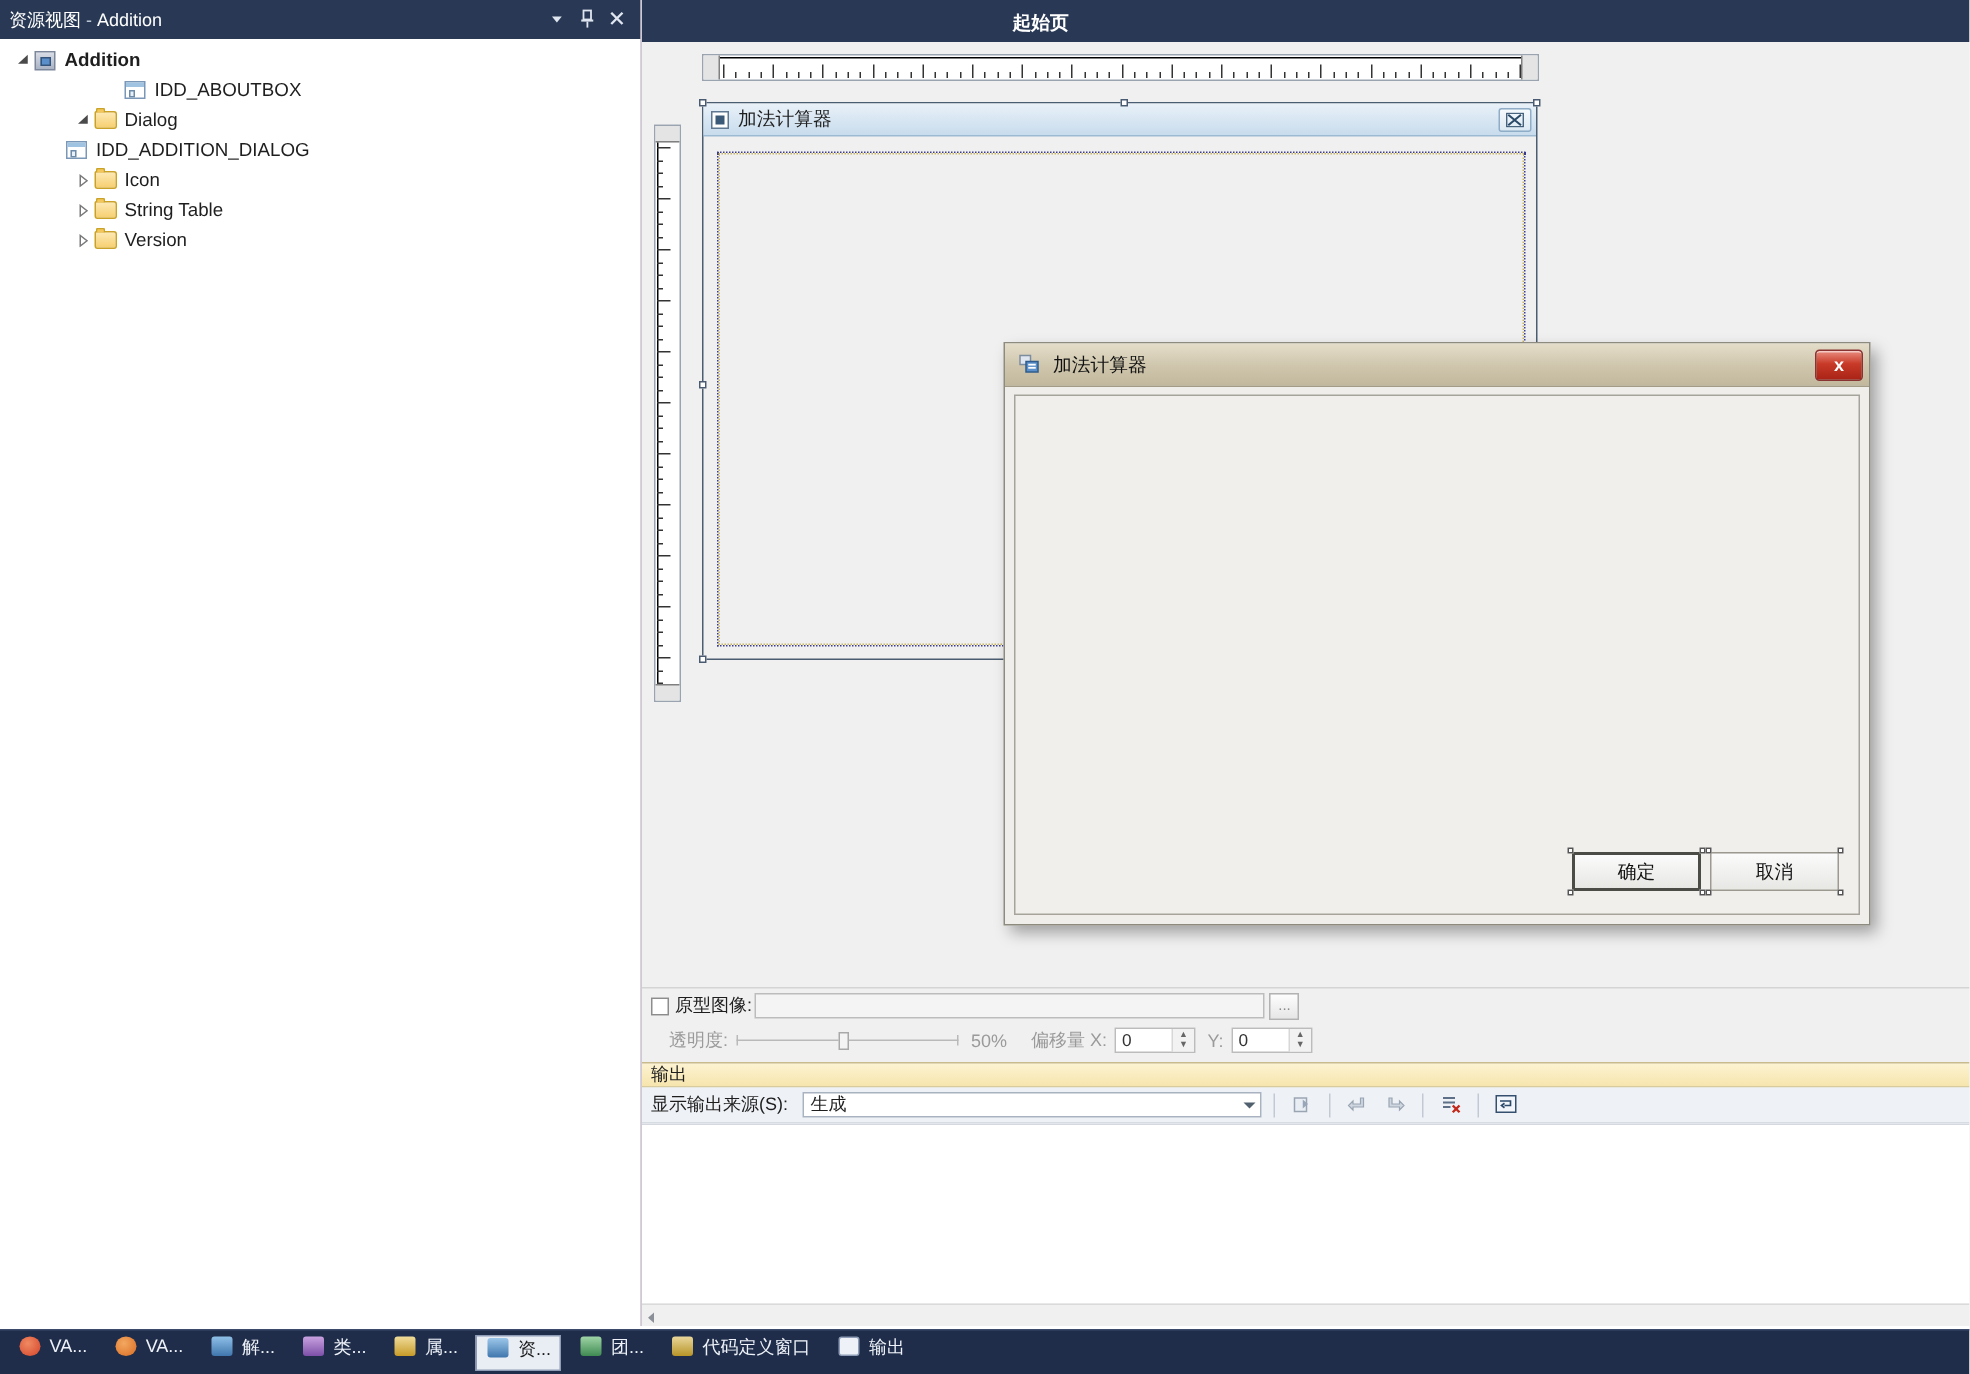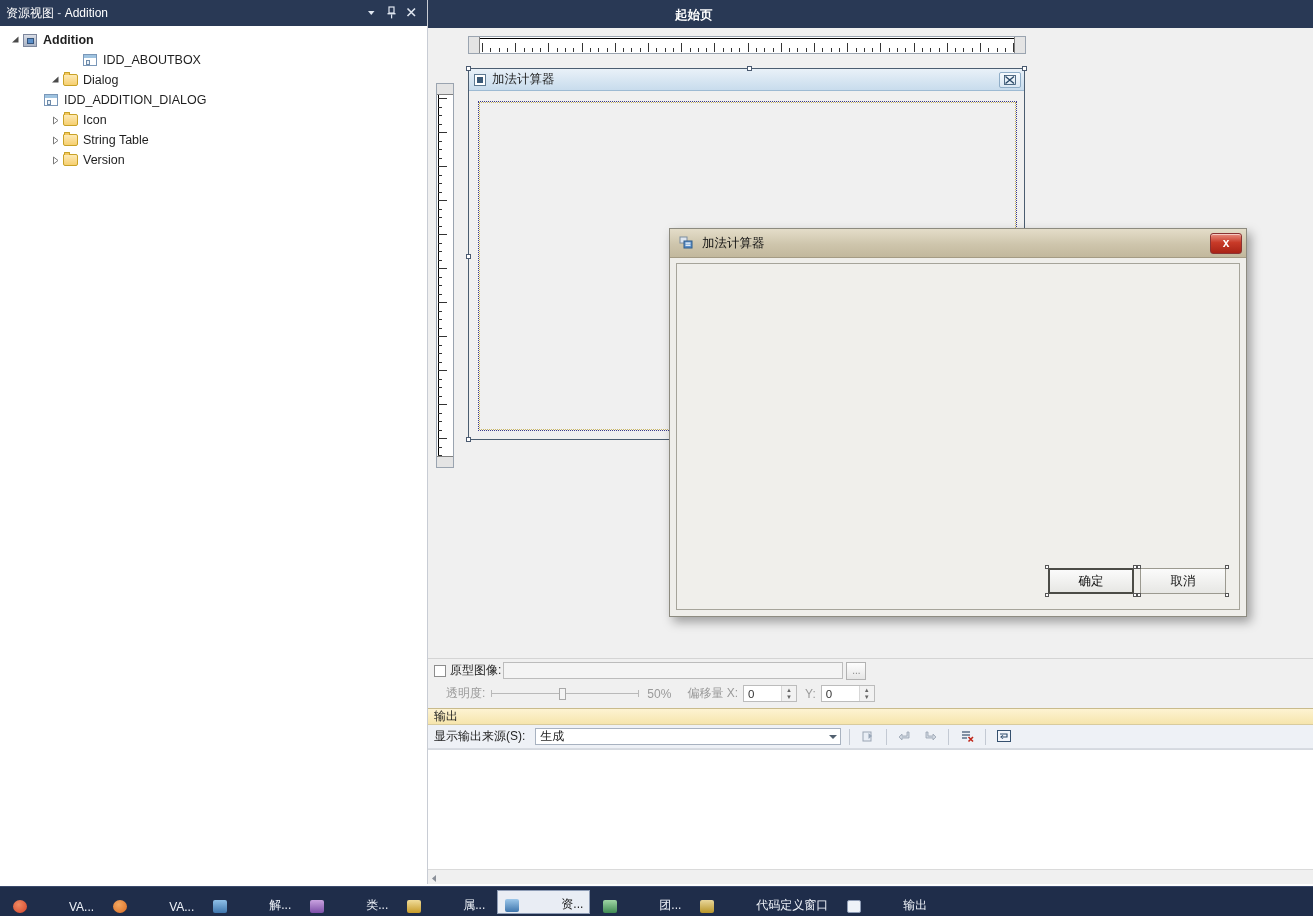--- a/index.html
+++ b/index.html
@@ -151,22 +151,22 @@
   .tbsep{width:1px;height:16px;background:#c3c9d3;margin:0 3px;}
   .tbi{width:20px;height:19px;display:flex;align-items:center;justify-content:center;cursor:pointer;}
   .tbi svg{display:block;}
   .out-client{position:absolute;left:0;top:41px;right:0;bottom:14px;background:#fff;border-top:1px solid #d5d9df;}
   .out-hscroll{position:absolute;left:0;bottom:0;width:885px;height:14px;background:#f0f0f0;border-top:1px solid #dadada;}
   .out-hscroll .la{position:absolute;left:2px;top:2px;width:9px;height:9px;}
 
   
   .taskbar{position:absolute;left:0;top:886px;width:1313px;height:30px;background:#1f2d4a;
      border-top:1px solid #3b4a6b;box-sizing:border-box;display:flex;align-items:center;padding-left:6px;}
-  .tbtn{height:24px;display:flex;align-items:flex-end;padding:0 6px;margin-right:6px;color:#eef2f8;
-     font-size:12px;white-space:nowrap;cursor:pointer;box-sizing:border-box;gap:36px;}
+  .tbtn{height:24px;display:flex;align-items:flex-start;padding:0 6px;margin-right:6px;color:#eef2f8;
+     font-size:12px;white-space:nowrap;cursor:pointer;box-sizing:border-box;}
   .tbtn.sel{background:#e9edf4;color:#1a1a1a;border:1px solid #8e9cb5;}
   .tico{width:16px;height:15px;margin-right:5px;position:relative;flex:0 0 16px;}
   .tg{position:absolute;inset:1px;border-radius:2px;}
 
   .divider{position:absolute;left:427px;top:0;width:1px;height:884px;background:#c8ccd4;}
 </style>
 </head>
 <body>
 
 <div class="app">

